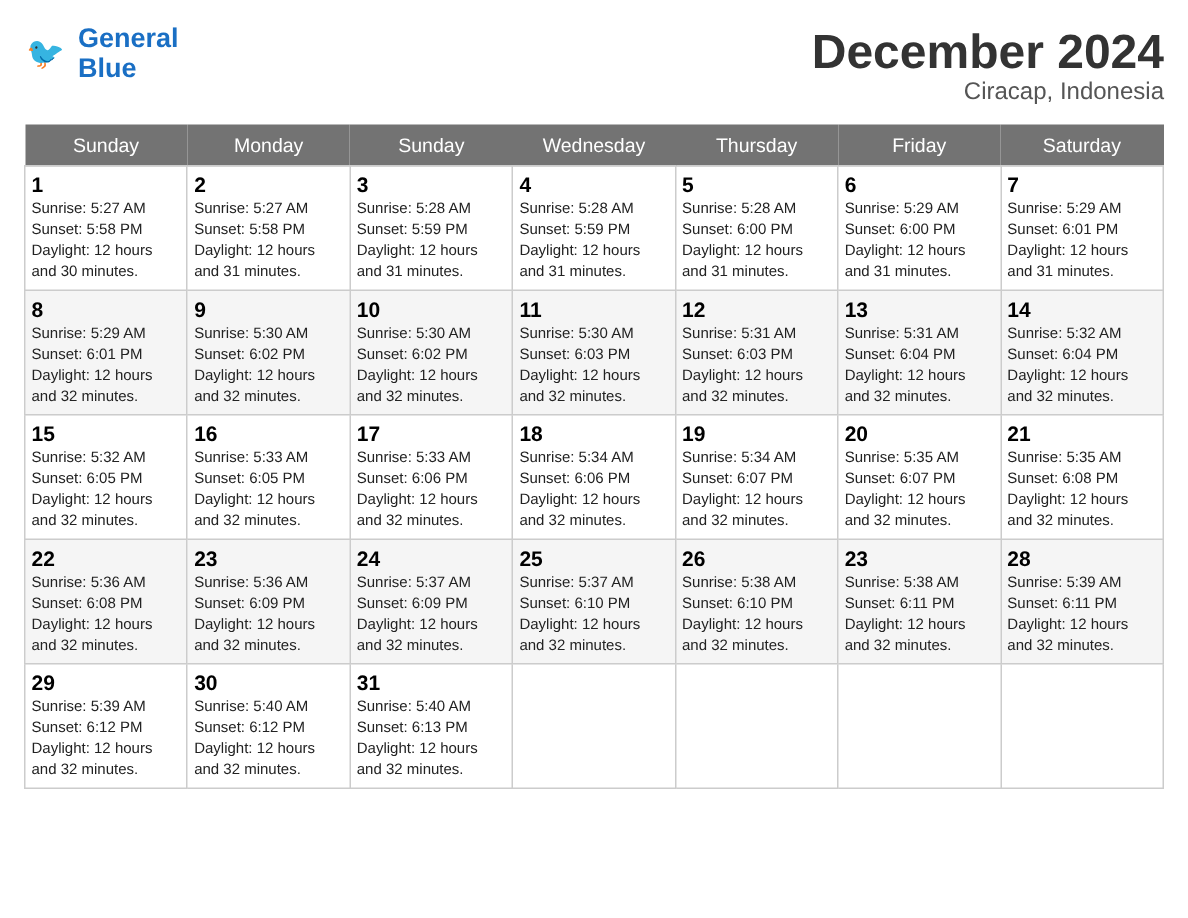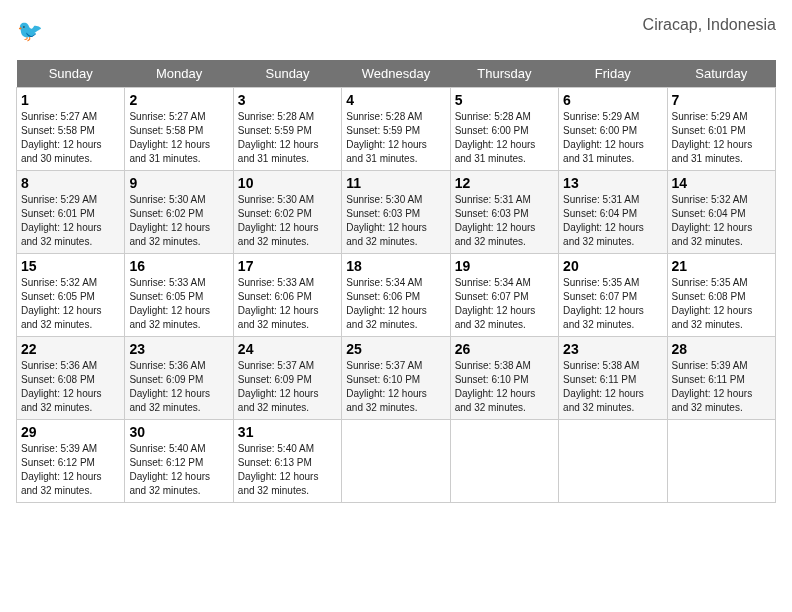--- a/index.html
+++ b/index.html
@@ -89,22 +89,27 @@
     }
   </style>
 </head>
 <body>
 
 <div class="header-section">
   <div class="logo">
     <svg class="logo-bird" viewBox="0 0 40 40">
       <text x="2" y="28" font-size="26" fill="#1a6fc4">🐦</text>
     </svg>
+    <div class="logo-text">
+      <span style="color:#1a6fc4">General</span><br>
+      <span>Blue</span>
+    </div>
   </div>
   <div class="title-section">
+    <div class="main-title">December 2024</div>
     <div class="subtitle">Ciracap, Indonesia</div>
   </div>
 </div>
 
 <table>
   <thead>
     <tr>
       <th>Sunday</th>
       <th>Monday</th>
       <th>Sunday</th>

